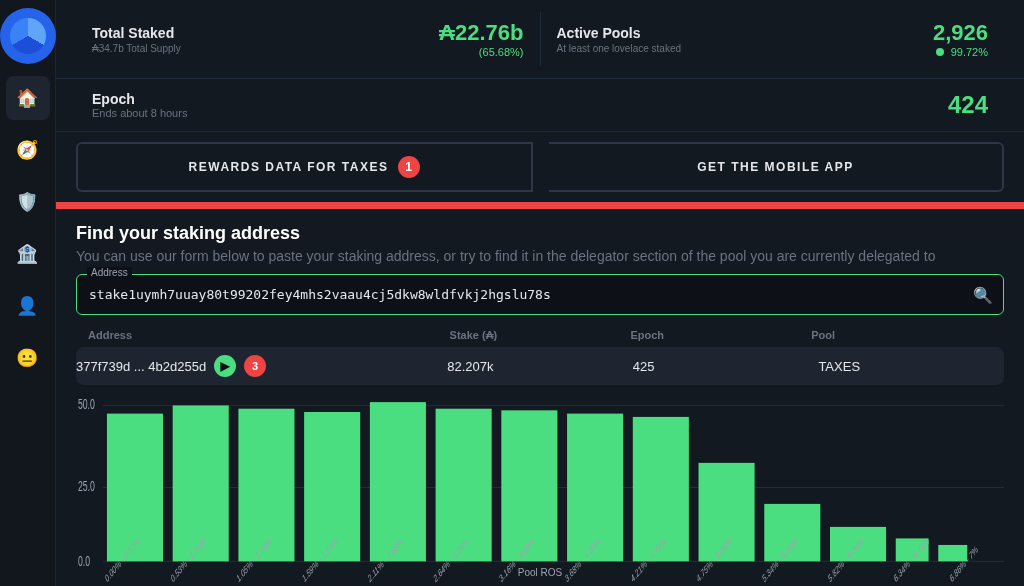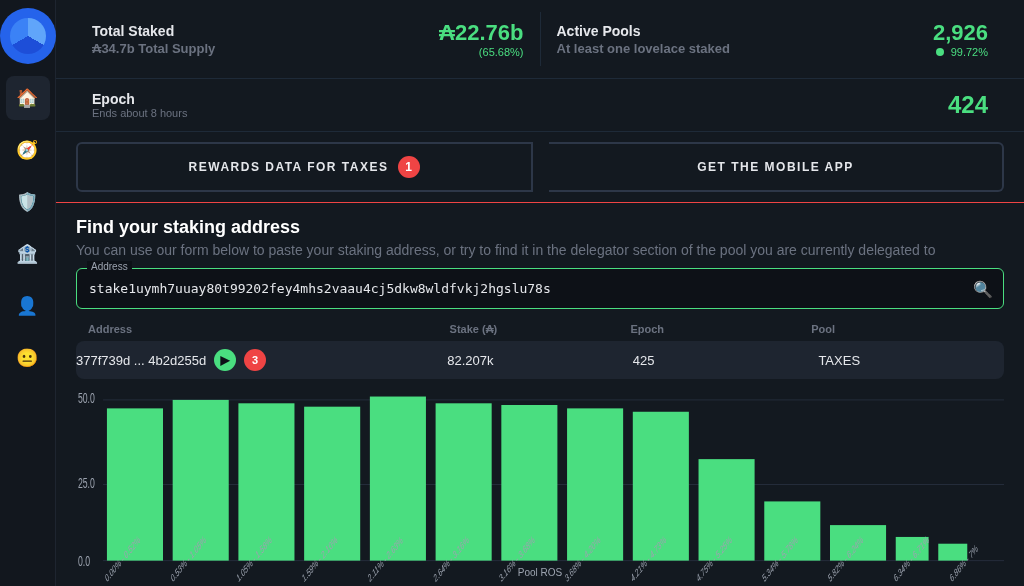--- a/index.html
+++ b/index.html
@@ -81,23 +81,22 @@
     .stat-card + .stat-card {
       border-left: 1px solid #1e2a38;
     }
     .stat-label {
       font-size: 14px;
       font-weight: 600;
       color: #e5e7eb;
       margin-bottom: 2px;
     }
     .stat-sublabel {
-      font-size: 13px;
+      font-size: 10px;
       color: #6b7280;
-      font-weight: bold;
     }
     .stat-value {
       font-size: 22px;
       font-weight: 700;
       color: #4ade80;
       text-align: right;
     }
     .stat-sub-value {
       font-size: 11px;
       color: #4ade80;
@@ -134,21 +133,21 @@
       font-size: 24px;
       font-weight: 700;
       color: #4ade80;
     }
 
     
     .action-row {
       display: flex;
       padding: 10px 20px;
       gap: 16px;
-      border-bottom: 1px solid #ef4444;
+      border-bottom: 7px solid #ef4444;
     }
     .action-btn {
       flex: 1;
       padding: 12px;
       border: 2px solid #2d3748;
       background: transparent;
       color: #e5e7eb;
       font-size: 12px;
       font-weight: 700;
       letter-spacing: 1.5px;

